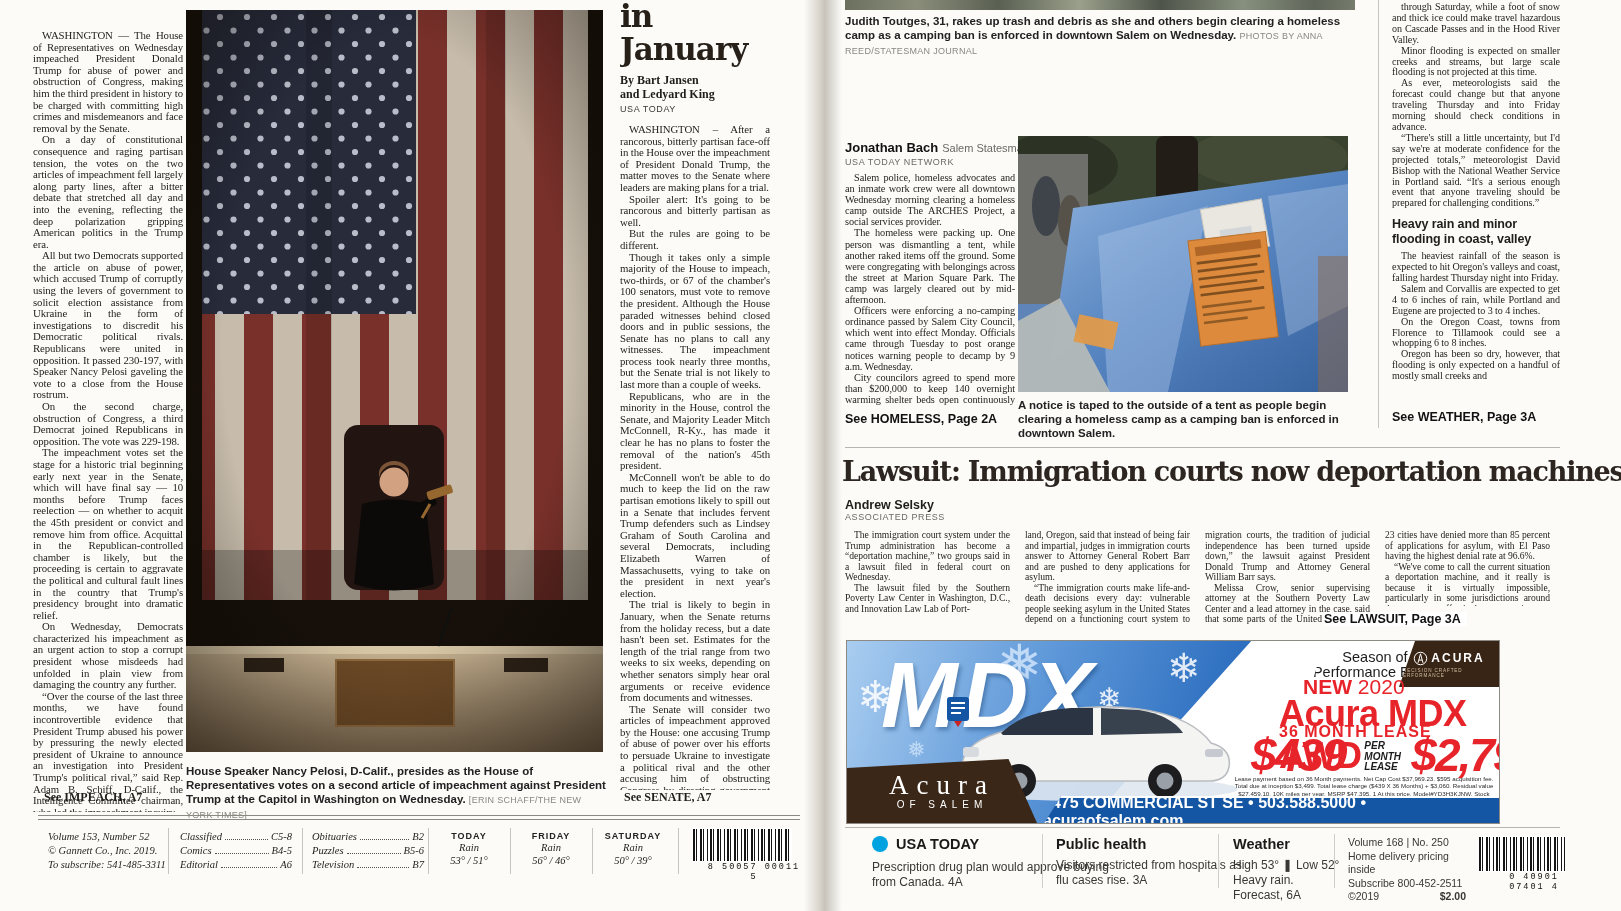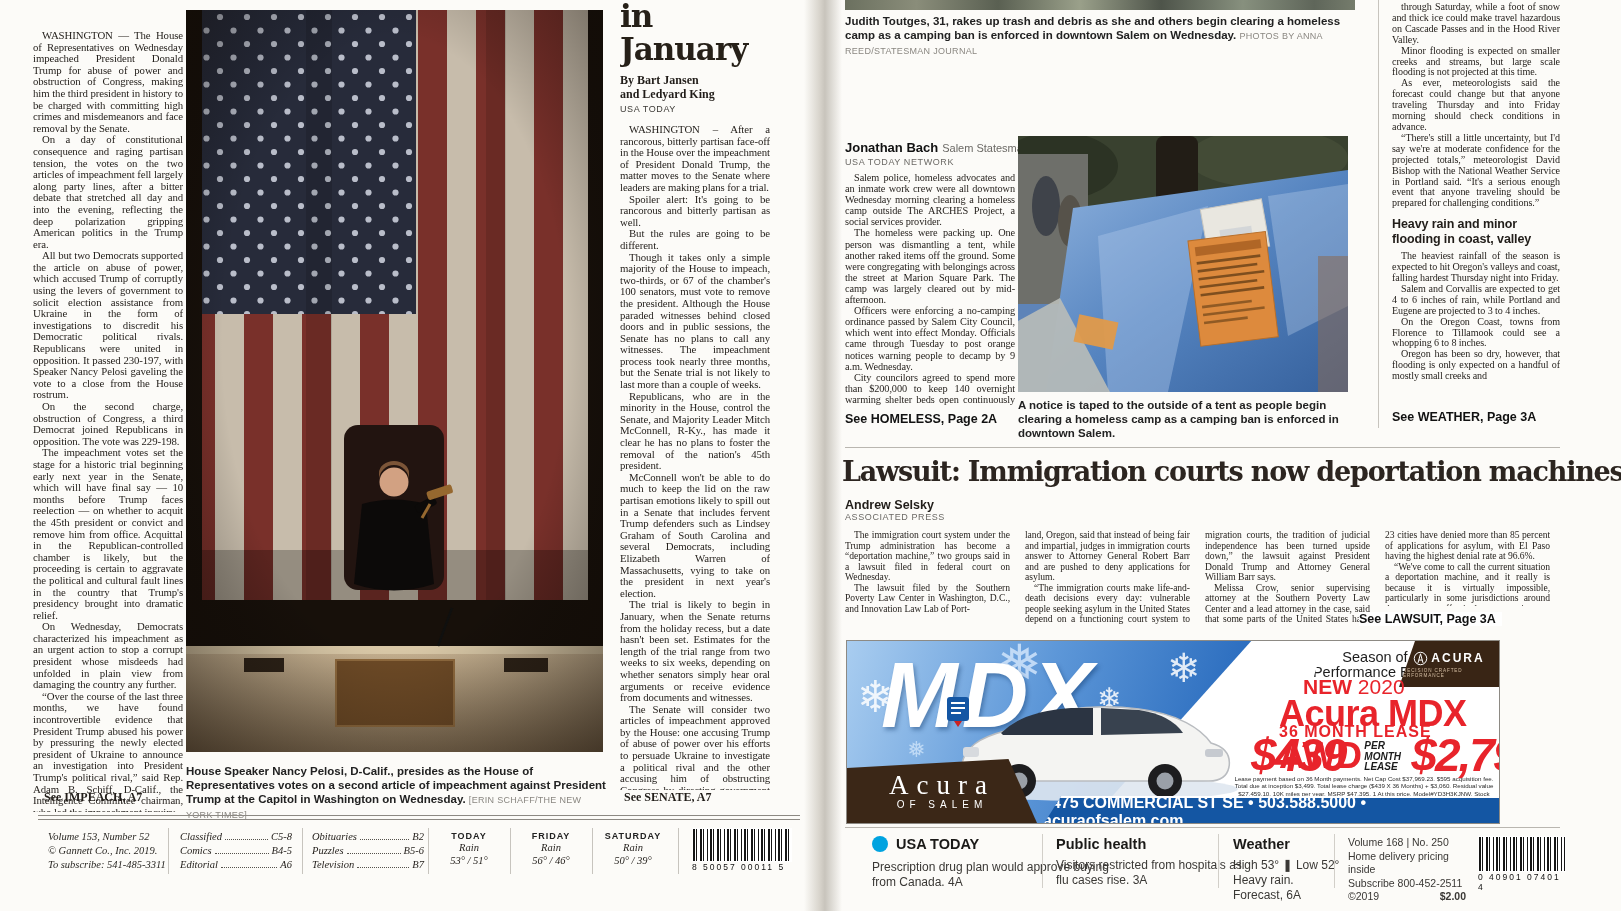--- a/index.html
+++ b/index.html
@@ -41,21 +41,21 @@
   
   .lfoot{font-style:italic;font-size:10.5px;line-height:14px;color:#2a2824;}
   .idx-row{display:flex;align-items:baseline;font-style:italic;font-size:10.5px;line-height:14px;width:112px;}
   .idx-dots{flex:1;border-bottom:1px dotted #55524c;margin:0 3px 2px 3px;}
   .wday{text-align:center;width:74px;}
   .wday .d{font-family:"Liberation Sans",sans-serif;font-weight:700;font-size:9px;letter-spacing:1px;color:#222;}
   .wday .c{font-style:italic;font-size:10.5px;line-height:13px;}
   .barcode{background:repeating-linear-gradient(90deg,#141414 0 2px,#fff 2px 3px,#141414 3px 4px,#fff 4px 7px,
            #141414 7px 9px,#fff 9px 10px,#141414 10px 11px,#fff 11px 14px,#141414 14px 15px,#fff 15px 17px);
            border:1px solid #fff;}
-  .bar-digits{font-family:Liberation Sans, sans-serif;font-size:8.5px;letter-spacing:2px;color:#111;}
+  .bar-digits{font-family:Liberation Mono, monospace;font-size:8.5px;letter-spacing:2px;text-align:center;color:#111;margin-left:13px;}
   .rfoot-label{font-family:"Liberation Sans",sans-serif;font-weight:700;font-size:14.5px;color:#1b1a18;}
   .rfoot-text{font-family:"Liberation Sans",sans-serif;font-size:12px;line-height:15px;color:#3a3835;}
   .rfoot-small{font-family:"Liberation Sans",sans-serif;font-size:10.5px;line-height:13.5px;color:#3a3835;}
   
   .ad{left:846px;top:640px;width:652px;height:182px;border:1px solid #8d8a84;overflow:hidden;background:#fff;}
   .ad-snow{position:absolute;inset:0;background:linear-gradient(108deg,#a9cdf0 0%,#5d97d8 30%,#2a6cbe 58%,#11529f 80%);}
   .flake{position:absolute;color:rgba(255,255,255,.85);font-family:"DejaVu Sans",sans-serif;}
   .ad-white{position:absolute;inset:0;background:#fff;clip-path:polygon(62% 0,100% 0,100% 100%,37% 100%);}
   .ad-mdx{position:absolute;left:34px;top:2px;font-family:"Liberation Sans",sans-serif;font-weight:700;
           font-style:italic;font-size:92px;letter-spacing:4px;color:#fff;text-shadow:2px 3px 4px rgba(10,50,100,.4);}
@@ -342,21 +342,21 @@
     <p>“The immigration courts make life-and-death decisions every day: vulnerable people seeking asylum in the United States depend on a functioning court system to protect them from persecution, torture, and death. Yet, in the im-</p>
   </div>
   <div class="abs bodycol law-col" style="left:1205px;">
     <p class="first" style="text-indent:0;">migration courts, the tradition of judicial independence has been turned upside down,” the lawsuit against President Donald Trump and Attorney General William Barr says.</p>
     <p>Melissa Crow, senior supervising attorney at the Southern Poverty Law Center and a lead attorney in the case, said that some parts of the United States have become “asylum-free zones” because immigration courts in</p>
   </div>
   <div class="abs bodycol law-col" style="left:1385px;height:76px;">
     <p class="first" style="text-indent:0;">23 cities have denied more than 85 percent of applications for asylum, with El Paso having the highest denial rate at 96.6%.</p>
     <p>“We've come to call the current situation a deportation machine, and it really is because it is virtually impossible, particularly in some jurisdictions around the country, to effectively represent in</p>
   </div>
-  <div class="abs jump-sans" style="left:1359px;top:612px;background:#fff;padding-right:6px;">See LAWSUIT, Page 3A</div>
+  <div class="abs jump-sans" style="left:1324px;top:612px;background:#fff;padding-right:6px;">See LAWSUIT, Page 3A</div>
 
   <div class="abs ad">
     <div class="ad-snow">
       <span class="flake" style="left:10px;top:30px;font-size:44px;">❄</span>
       <span class="flake" style="left:150px;top:-8px;font-size:54px;color:rgba(215,233,252,.8);">❅</span>
       <span class="flake" style="left:250px;top:40px;font-size:30px;">❄</span>
       <span class="flake" style="left:60px;top:96px;font-size:22px;color:rgba(215,233,252,.7);">❅</span>
       <span class="flake" style="left:320px;top:4px;font-size:40px;">❄</span>
       <span class="flake" style="left:210px;top:100px;font-size:18px;">❄</span>
       <span class="flake" style="left:380px;top:60px;font-size:26px;color:rgba(215,233,252,.7);">❅</span>

